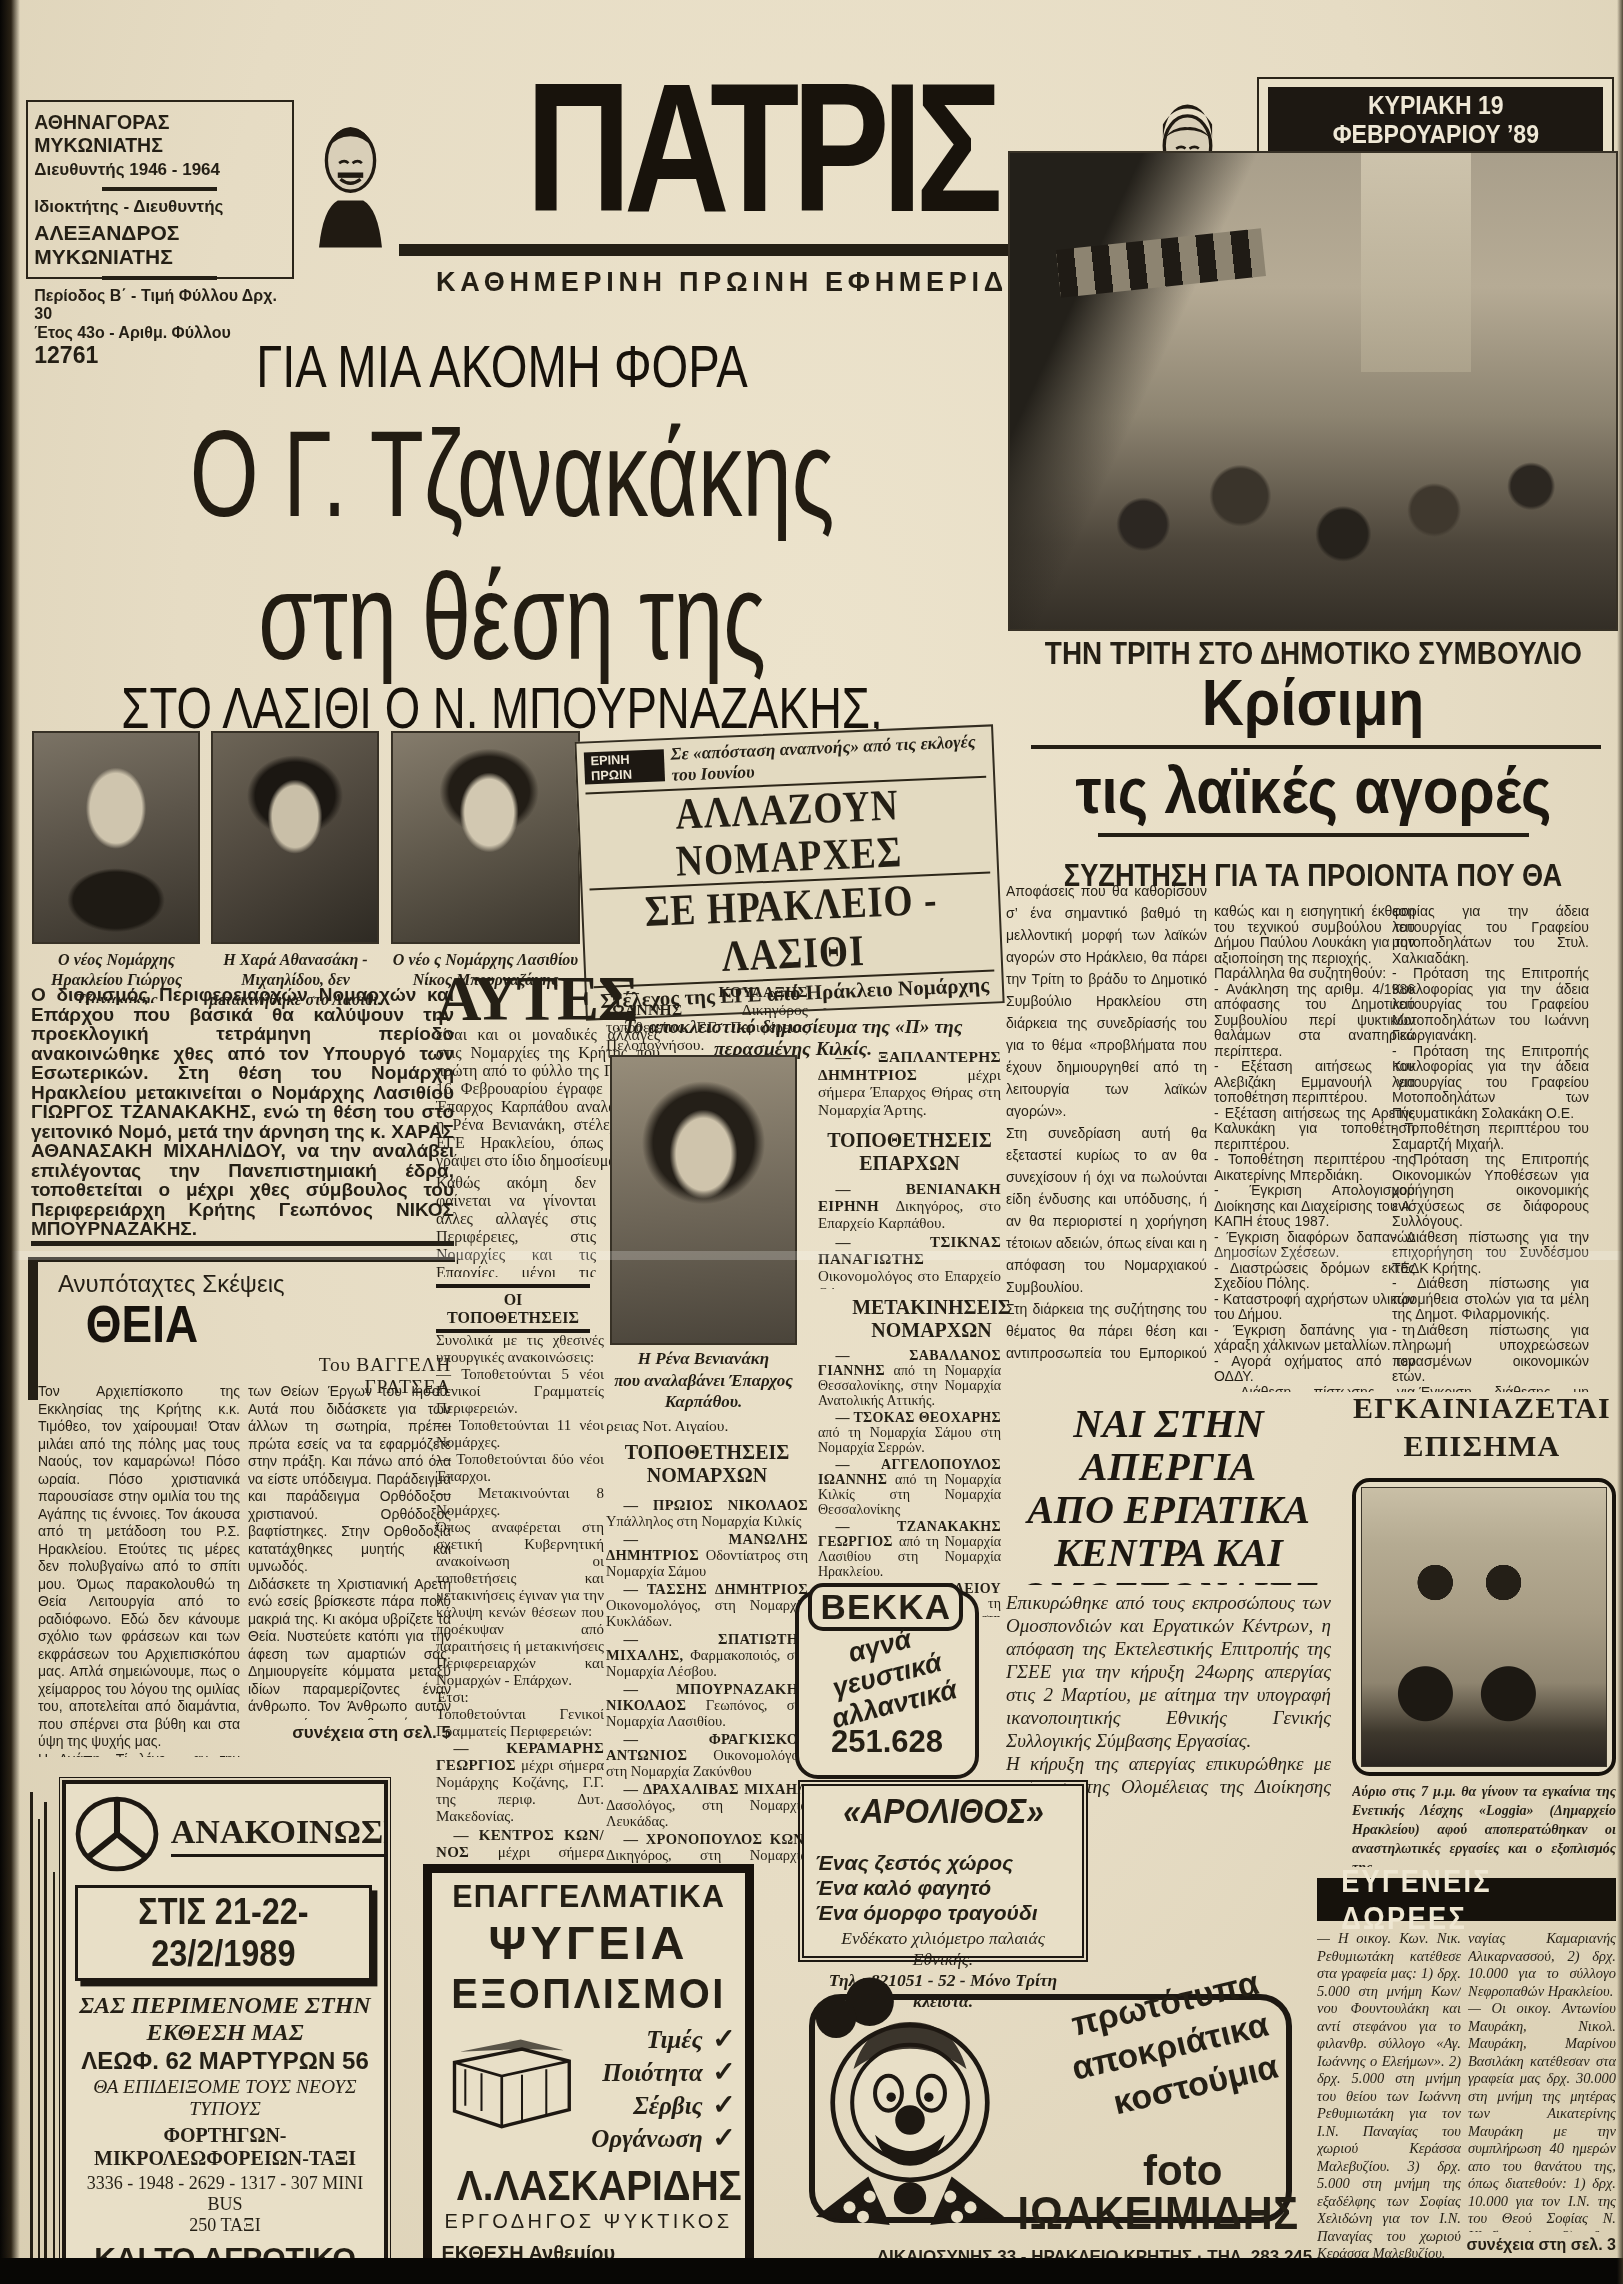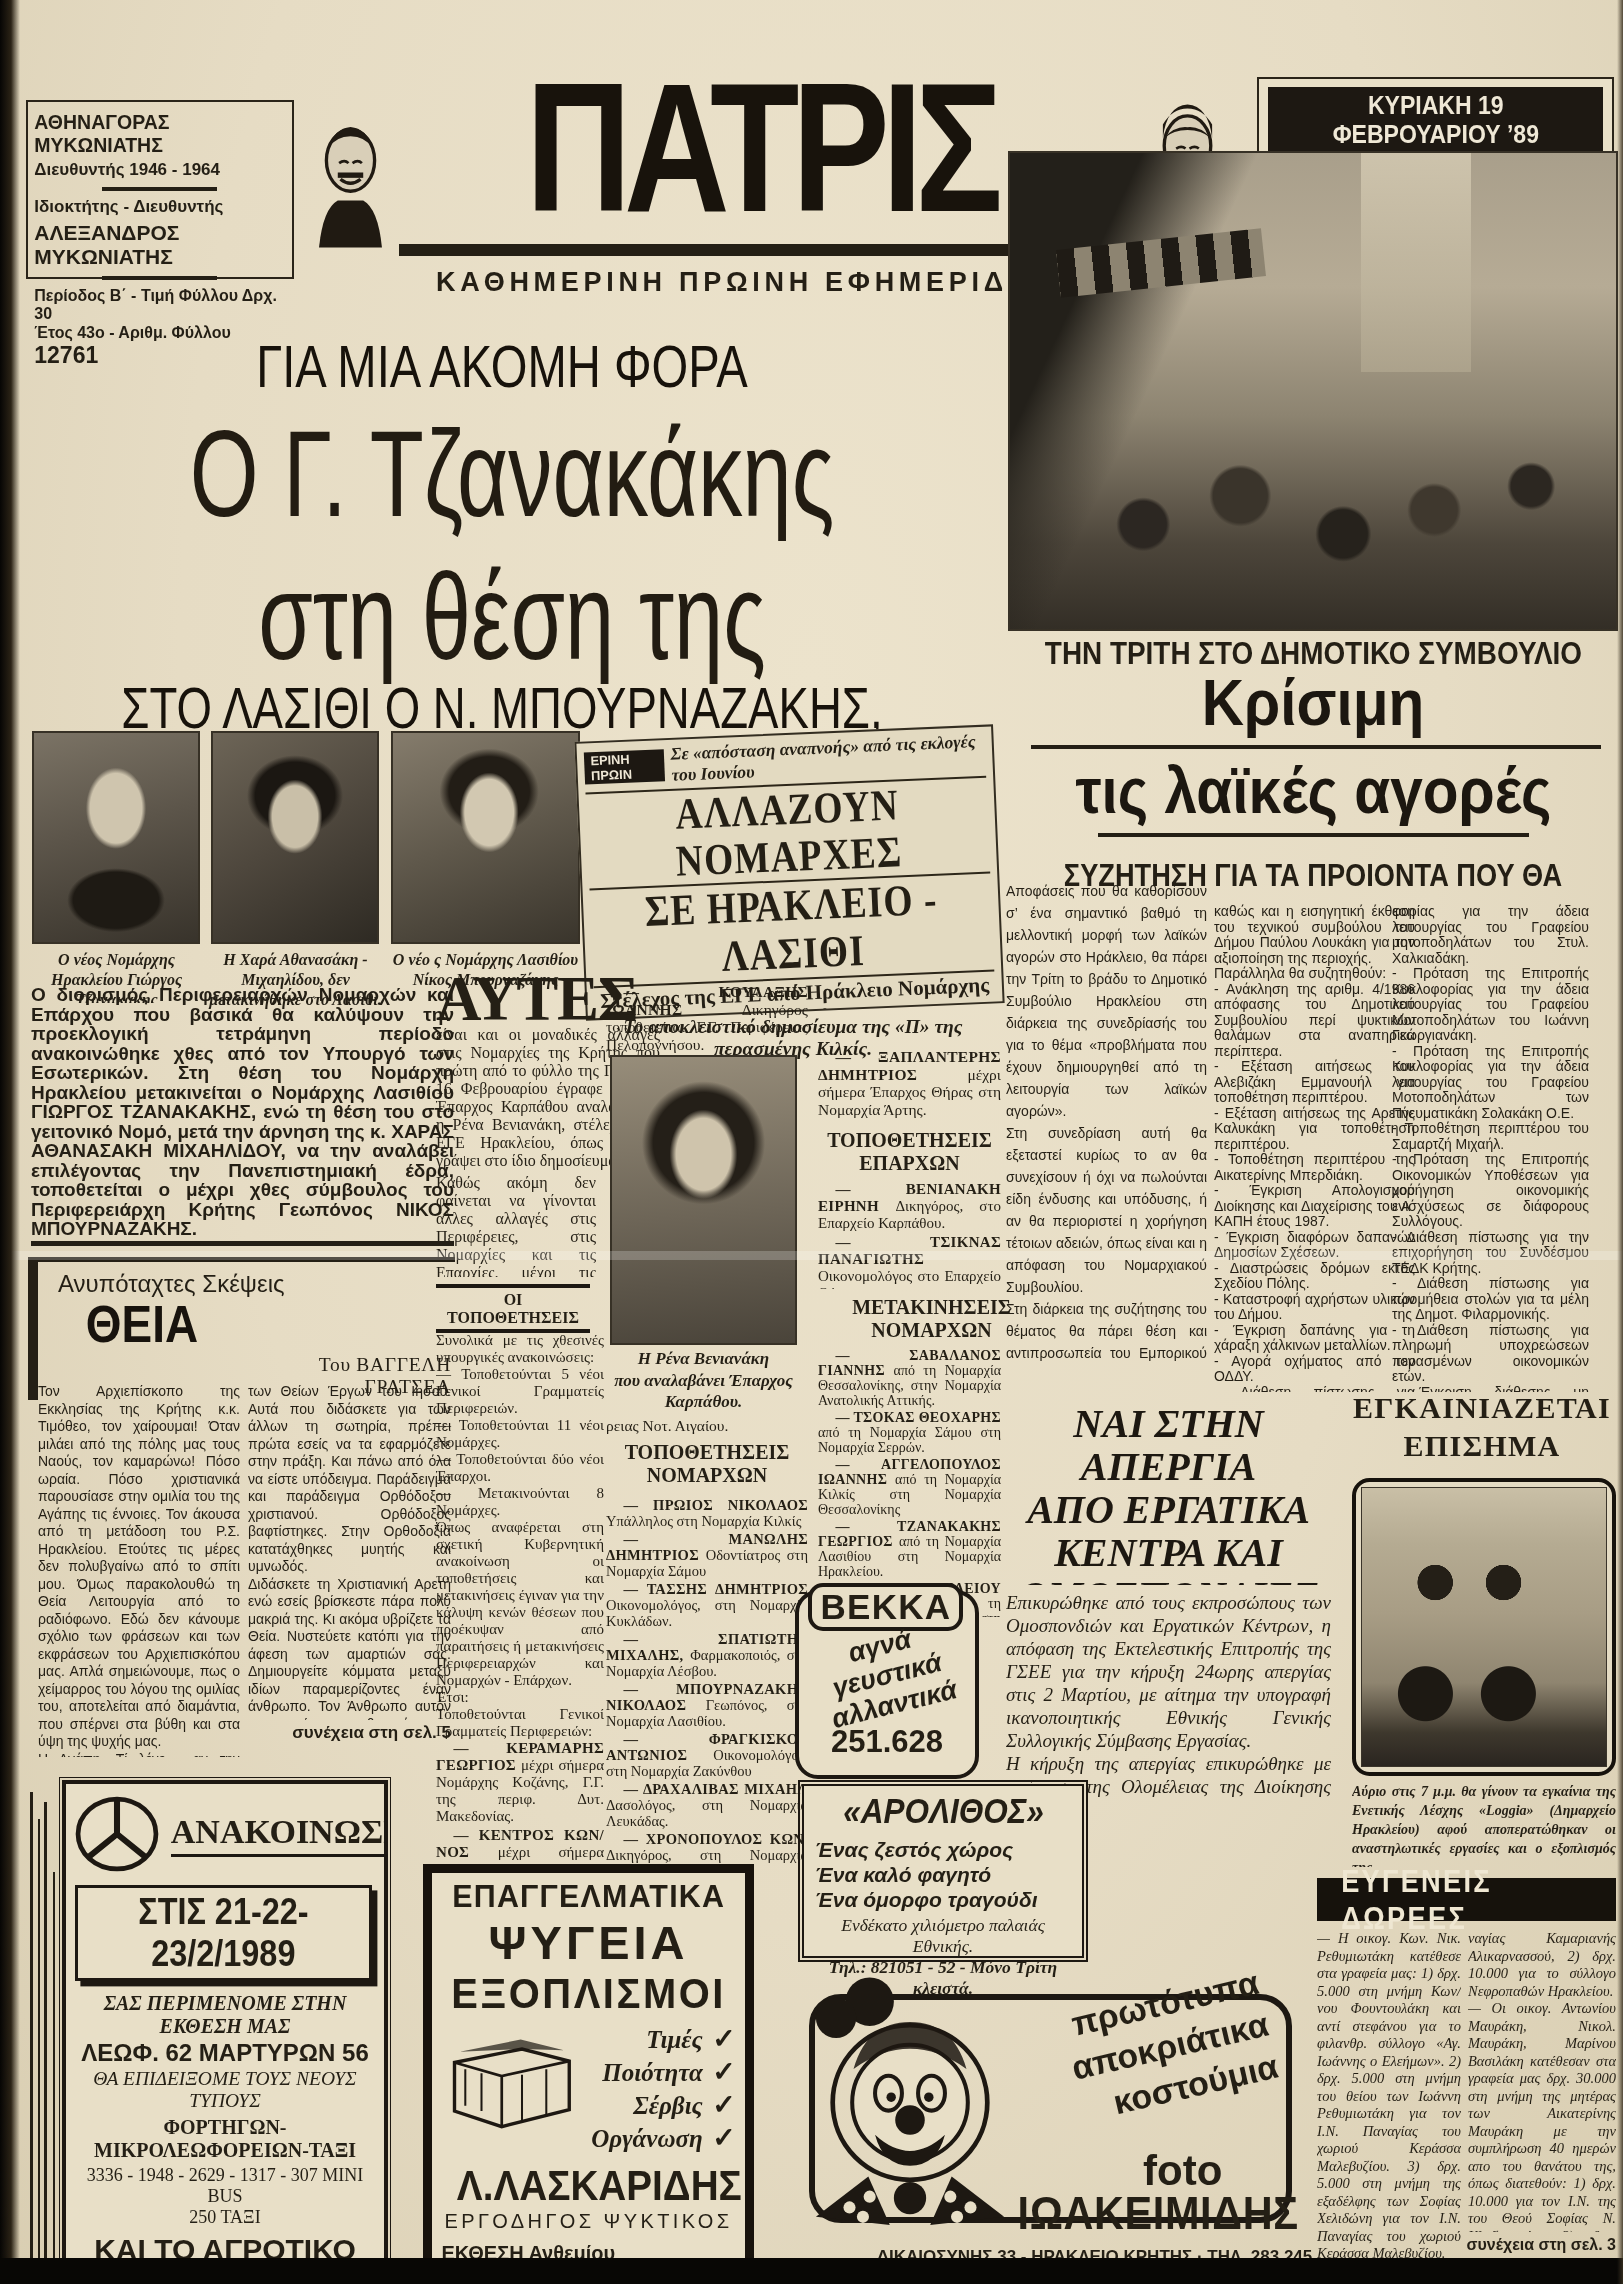--- a/index.html
+++ b/index.html
@@ -334,21 +334,21 @@
       <span class="sans b" style="font-size:35px;letter-spacing:1.3px" data-bind="ads.bekka.name">ΒΕΚΚΑ</span>
     </div>
     <div class="sans b i ctr pre" style="margin-top:36px;font-size:27px;line-height:30px;transform:rotate(-14deg)" data-bind="ads.bekka.slogan">αγνά
 γευστικά
 αλλαντικά</div>
     <div class="sans b ctr" style="font-size:31px;margin-top:4px" data-bind="ads.bekka.tel">251.628</div>
   </div>
 
   <div class="abs" style="left:802px;top:1784px;width:282px;height:174px;border:2.7px solid #1d1812;outline:2px solid #1d1812;outline-offset:2px;box-sizing:border-box;padding:5.4px 10.8px;background:#e8dfc7;">
     <div class="ctr"><span class="sans b i sx9" style="font-size:35px" data-bind="ads.arolithos.name">«ΑΡΟΛΙΘΟΣ»</span></div>
-    <div class="sans b i" style="font-size:21px;line-height:25px;margin-top:6px">
+    <div class="sans b i" style="font-size:21px;line-height:25px;margin-top:19px">
         <div>Ένας ζεστός χώρος</div>
         <div>Ένα καλό φαγητό</div>
         <div>Ένα όμορφο τραγούδι</div>
       </div>
     <div class="serif i ctr" style="font-size:17.5px;margin-top:2.7px" data-bind="ads.arolithos.info">Ενδέκατο χιλιόμετρο παλαιάς Εθνικής.</div>
     <div class="serif b i ctr" style="font-size:17.5px" data-bind="ads.arolithos.tel">Τηλ.: 821051 - 52 - Μόνο Τρίτη κλειστά.</div>
   </div>
 
   <div class="abs clip" style="left:793px;top:1964px;width:521px;height:304px;">
     <div class="abs" style="left:16px;top:30px;width:471px;height:217px;border:6.7px solid #1d1812;border-radius:32px"></div>
@@ -392,21 +392,21 @@
         <svg width="86" height="86" viewBox="0 0 128 128">
           <ellipse cx="64" cy="64" rx="58" ry="52" fill="none" stroke="#1d1812" stroke-width="7"></ellipse>
           <path d="M64 14 L64 64 L22 98 M64 64 L106 98" stroke="#1d1812" stroke-width="9" fill="none"></path>
         </svg>
       </span>
       <span class="serif b" style="font-size:34px;border-bottom:3.4px solid #1d1812;padding-bottom:2.7px" data-bind="ads.mercedes.title">ΑΝΑΚΟΙΝΩΣΗ</span>
     </div>
     <div class="ctr" style="border:3.4px solid #1d1812;box-shadow:5.4px 5.4px 0 #1d1812;margin:6.7px 4px 10.8px 1.3px;padding:2.7px 0">
       <span class="sans b sx9" style="font-size:36px" data-bind="ads.mercedes.dates">ΣΤΙΣ 21-22-23/2/1989</span>
     </div>
-    <div class="serif b i ctr" style="font-size:20px" data-bind="ads.mercedes.line1">ΣΑΣ ΠΕΡΙΜΕΝΟΜΕ ΣΤΗΝ ΕΚΘΕΣΗ ΜΑΣ</div>
+    <div class="serif b i ctr" style="font-size:24px" data-bind="ads.mercedes.line1">ΣΑΣ ΠΕΡΙΜΕΝΟΜΕ ΣΤΗΝ ΕΚΘΕΣΗ ΜΑΣ</div>
     <div class="sans b ctr" style="font-size:24px;margin-top:1.3px" data-bind="ads.mercedes.line2">ΛΕΩΦ. 62 ΜΑΡΤΥΡΩΝ 56</div>
     <div class="serif i ctr" style="font-size:19.5px;margin-top:1.3px" data-bind="ads.mercedes.line3">ΘΑ ΕΠΙΔΕΙΞΟΜΕ ΤΟΥΣ ΝΕΟΥΣ ΤΥΠΟΥΣ</div>
     <div class="serif b ctr" style="font-size:20px;margin-top:4px" data-bind="ads.mercedes.line4">ΦΟΡΤΗΓΩΝ-ΜΙΚΡΟΛΕΩΦΟΡΕΙΩΝ-ΤΑΞΙ</div>
     <div class="serif ctr" style="font-size:18px;margin-top:2.7px" data-bind="ads.mercedes.line5">3336 - 1948 - 2629 - 1317 - 307 MINI BUS</div>
     <div class="serif ctr" style="font-size:18px" data-bind="ads.mercedes.line6">250 ΤΑΞΙ</div>
     <div class="ctr" style="margin-top:5.4px"><span class="sans b" style="font-size:30px;border-bottom:2.7px solid #1d1812" data-bind="ads.mercedes.line7">ΚΑΙ ΤΟ ΑΓΡΟΤΙΚΟ ΤΖΙΠ</span></div>
 
   </div>
 
   <div class="abs rule" style="left:30px;top:1792px;width:2.7px;height:485px"></div>

